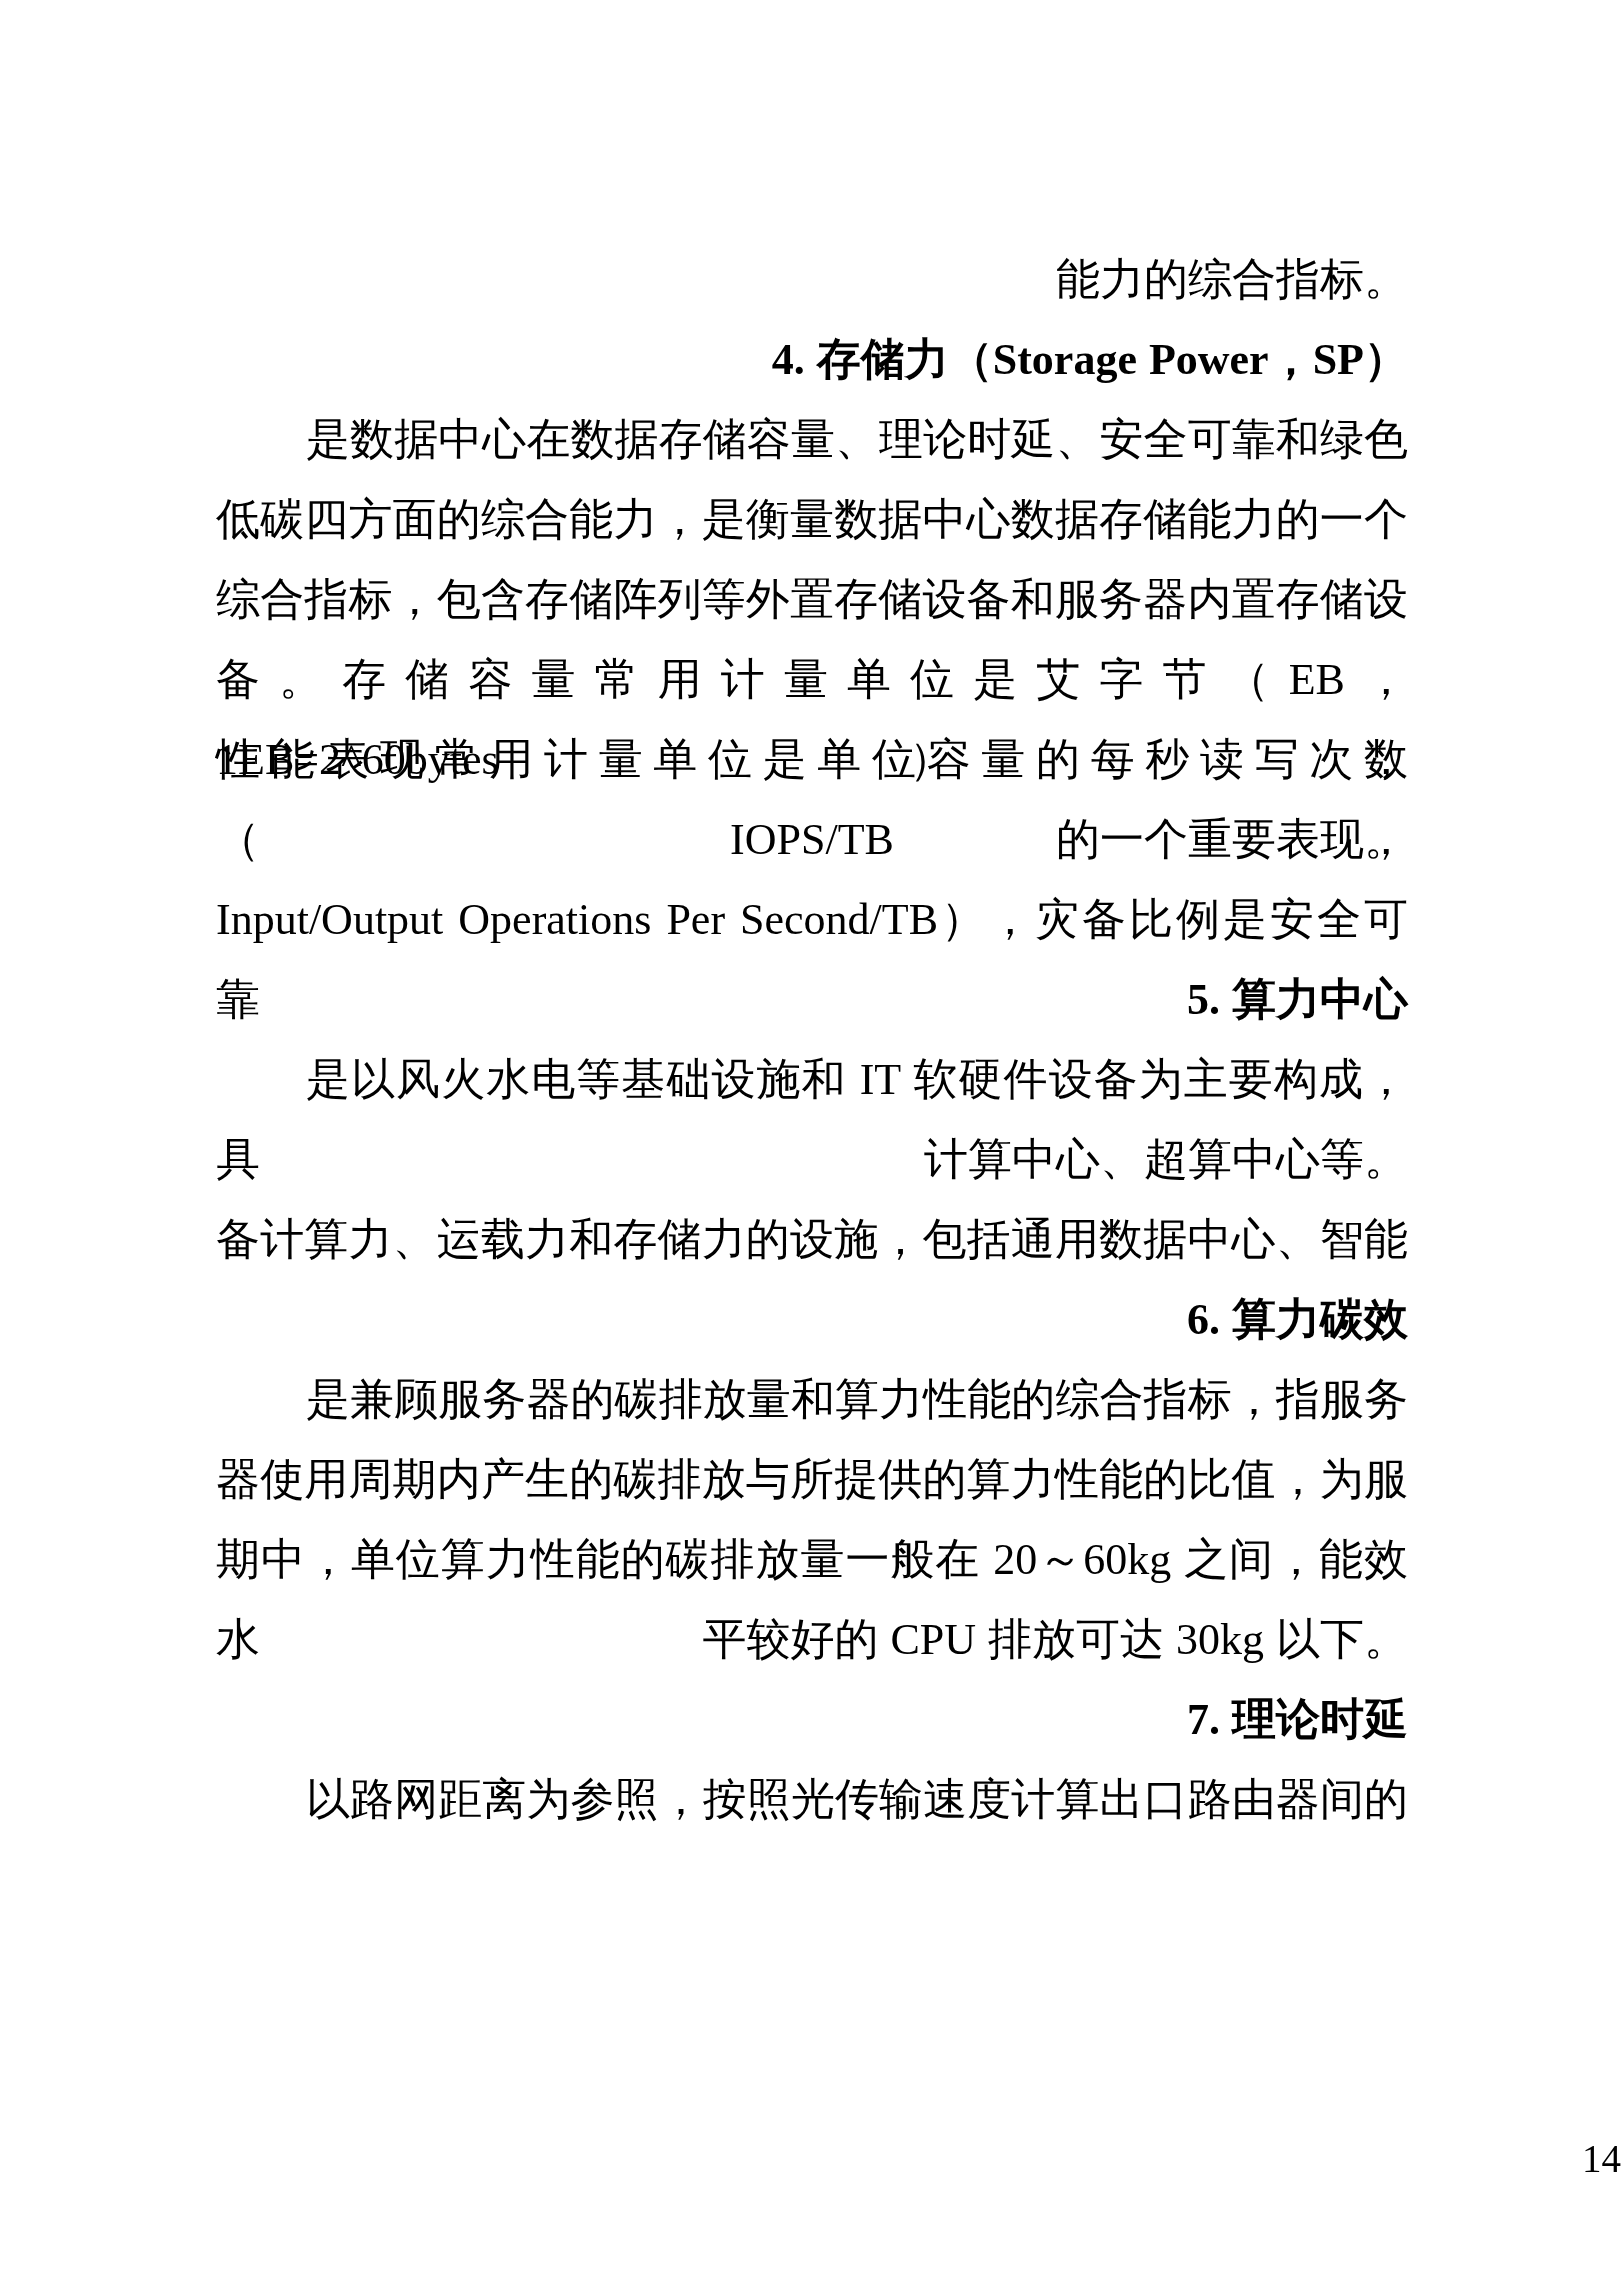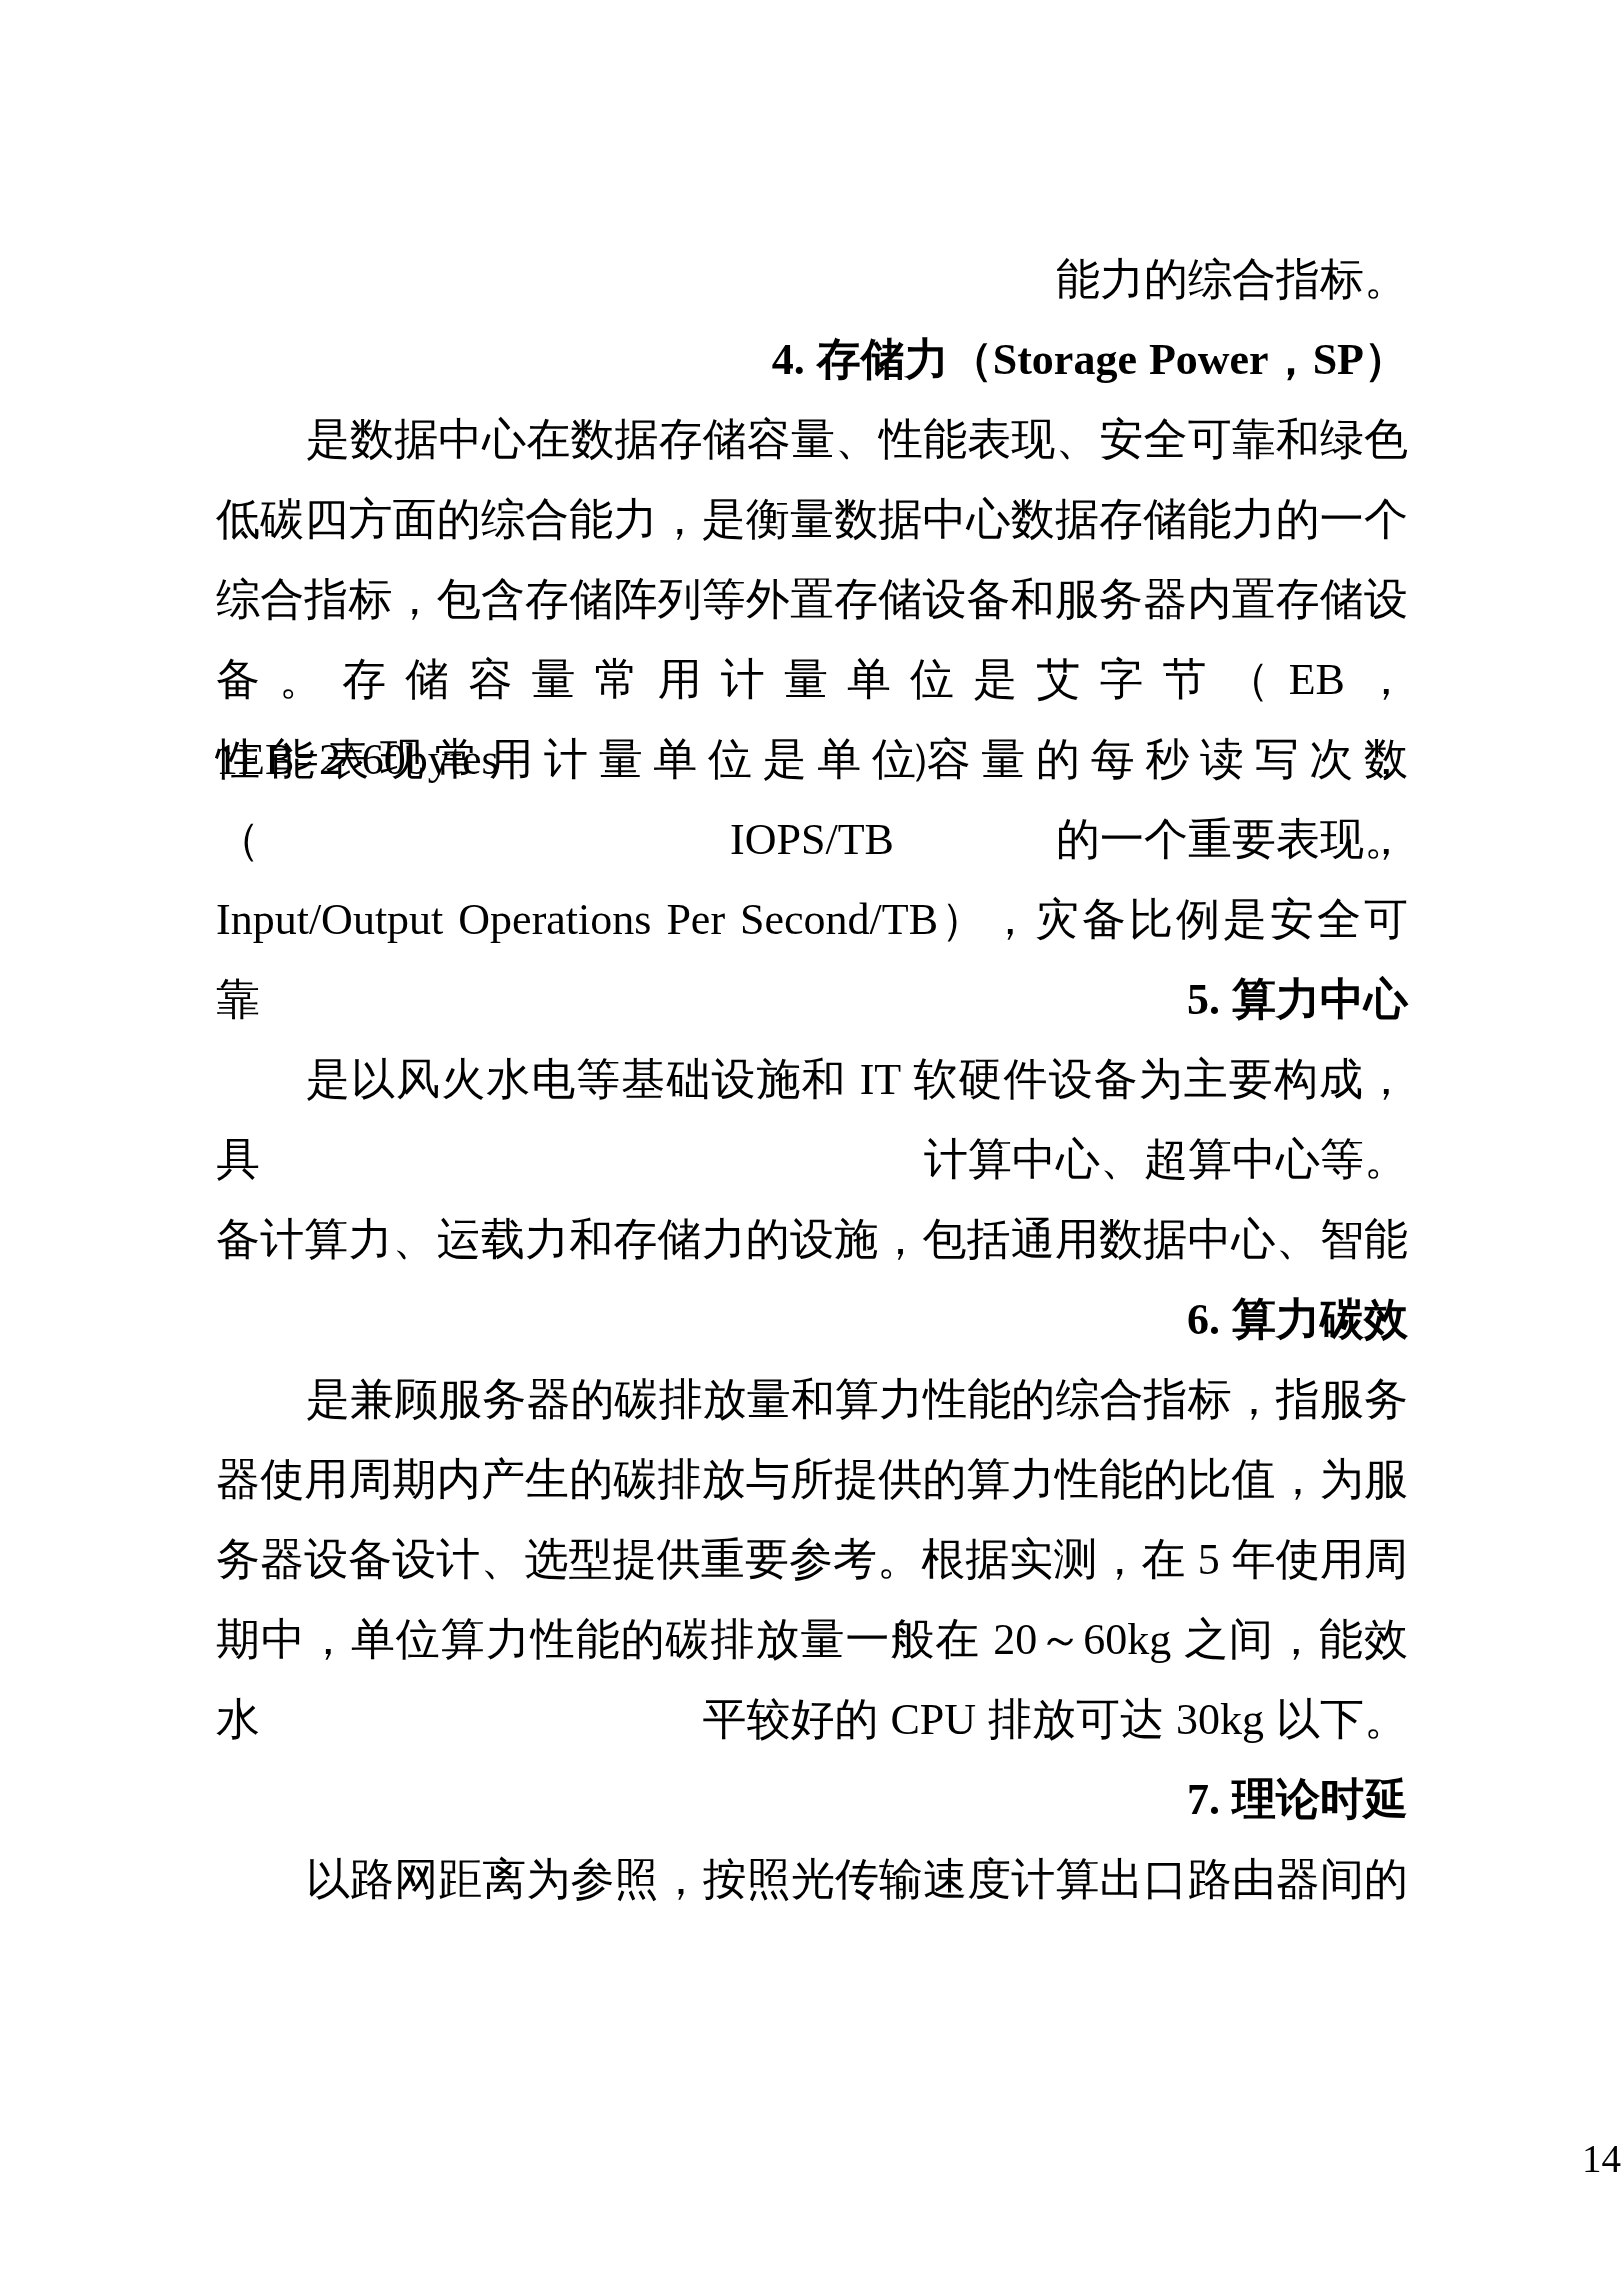--- a/index.html
+++ b/index.html
@@ -54,35 +54,34 @@
     line-height: 59px;
   }
 </style>
 </head>
 <body>
 
 <div class="page">
   <main class="text-block" id="text-block">
       <div class="line">能力的综合指标。</div>
       <div class="line heading indent">4. 存储力（Storage Power，SP）</div>
-      <div class="line indent justify">是数据中心在数据存储容量、性能表现、安全可靠和绿色</div>
+      <div class="line indent justify">是数据中心在数据存储容量、理论时延、安全可靠和绿色</div>
       <div class="line justify">低碳四方面的综合能力，是衡量数据中心数据存储能力的一个</div>
       <div class="line justify">综合指标，包含存储阵列等外置存储设备和服务器内置存储设</div>
       <div class="line justify">备。存储容量常用计量单位是艾字节（EB，1EB=2^60bytes），</div>
       <div class="line justify">性能表现常用计量单位是单位容量的每秒读写次数（IOPS/TB，</div>
       <div class="line">的一个重要表现。</div>
       <div class="line justify">Input/Output Operations Per Second/TB），灾备比例是安全可靠</div>
       <div class="line heading indent">5. 算力中心</div>
       <div class="line indent justify">是以风火水电等基础设施和 IT 软硬件设备为主要构成，具</div>
       <div class="line">计算中心、超算中心等。</div>
       <div class="line justify">备计算力、运载力和存储力的设施，包括通用数据中心、智能</div>
       <div class="line heading indent">6. 算力碳效</div>
       <div class="line indent justify">是兼顾服务器的碳排放量和算力性能的综合指标，指服务</div>
       <div class="line justify">器使用周期内产生的碳排放与所提供的算力性能的比值，为服</div>
-      <div class="line justify">务器设备设计、选型提供重要参考。根据实测，在 5 年使用周</div>
       <div class="line justify">期中，单位算力性能的碳排放量一般在 20～60kg 之间，能效水</div>
       <div class="line">平较好的 CPU 排放可达 30kg 以下。</div>
       <div class="line heading indent">7. 理论时延</div>
       <div class="line indent justify">以路网距离为参照，按照光传输速度计算出口路由器间的</div>
     </main>
   <footer class="page-footer">
     <span>14</span>
   </footer>
 </div>
 

